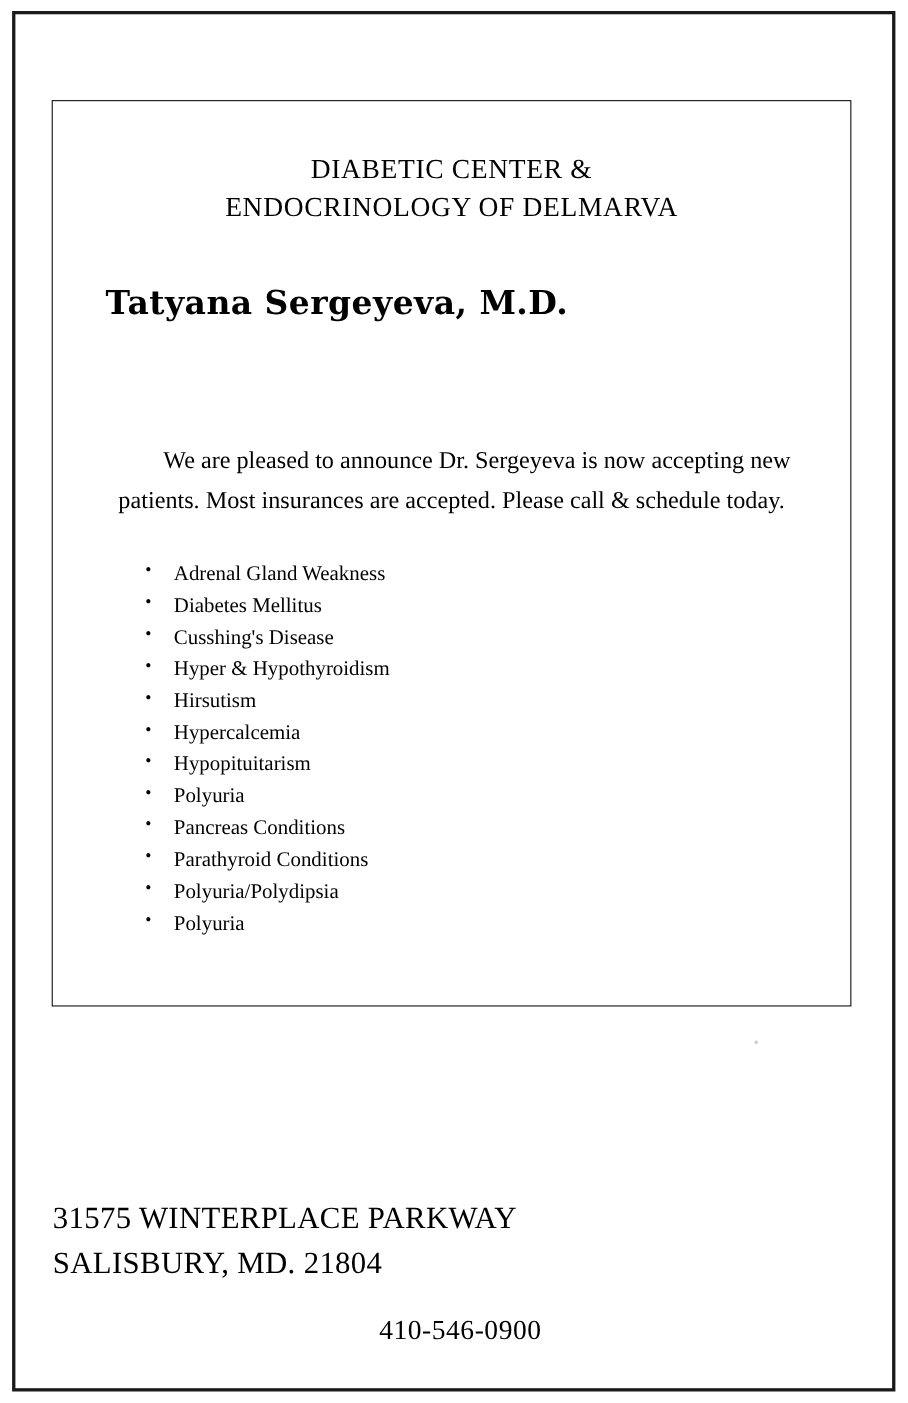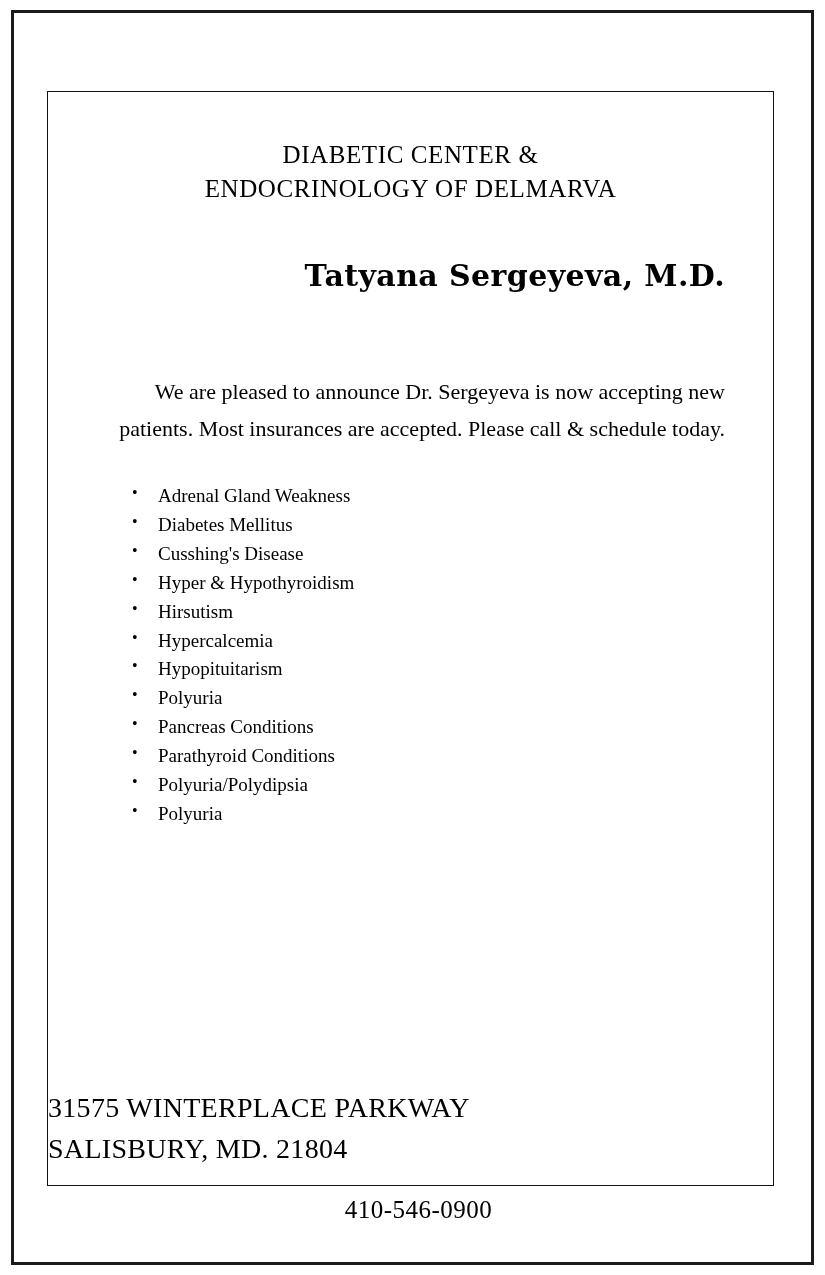--- a/index.html
+++ b/index.html
@@ -27,21 +27,21 @@
     box-sizing: border-box;
     background: #ffffff;
   }
 
   
   .ad-box {
     position: absolute;
     left: 33px;
     top: 78px;
     width: 727px;
-    height: 1095px;
+    height: 824px;
     border: 1.5px solid #111111;
     box-sizing: border-box;
     background: #ffffff;
   }
 
   .ad-inner {
     position: relative;
     width: 100%;
     height: 100%;
     padding: 0 48px;
@@ -56,32 +56,32 @@
     line-height: 1.35;
     font-family: "Liberation Serif", serif;
   }
   .practice-name .line {
     display: block;
     white-space: nowrap;
   }
 
   .doctor-name {
     margin-top: 52px;
-    text-align: right;
+    text-align: left;
     font-size: 30px;
     font-weight: bold;
     letter-spacing: 0.4px;
     font-family: "DejaVu Serif", serif;
   }
 
   .announcement {
-    margin-top: 80px;
+    margin-top: 106px;
     font-size: 22px;
     line-height: 1.72;
-    text-align: right;
+    text-align: center;
     text-indent: 46px;
     font-family: "Liberation Serif", serif;
   }
 
   .conditions {
     margin: 34px 0 0 0;
     padding: 0;
     list-style: none;
   }
   .conditions li {

